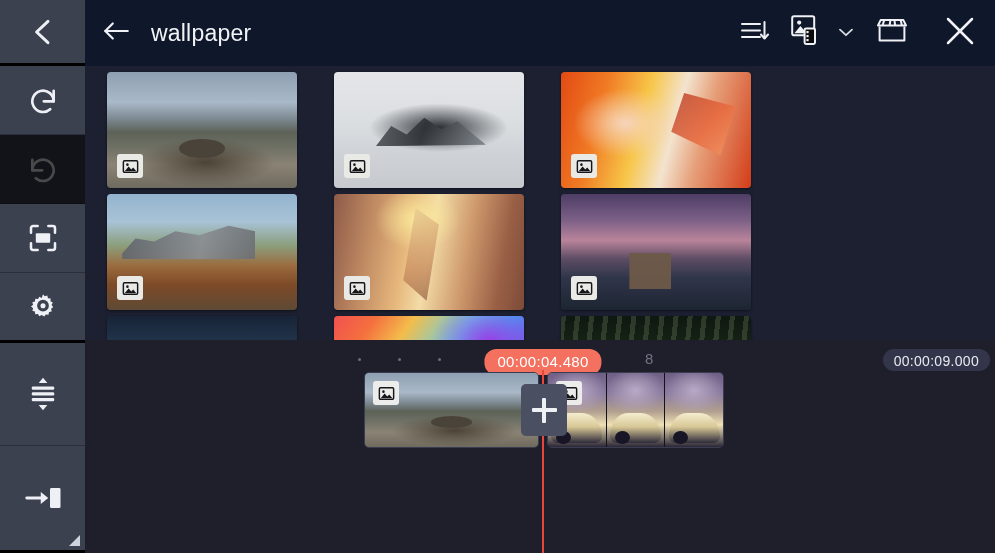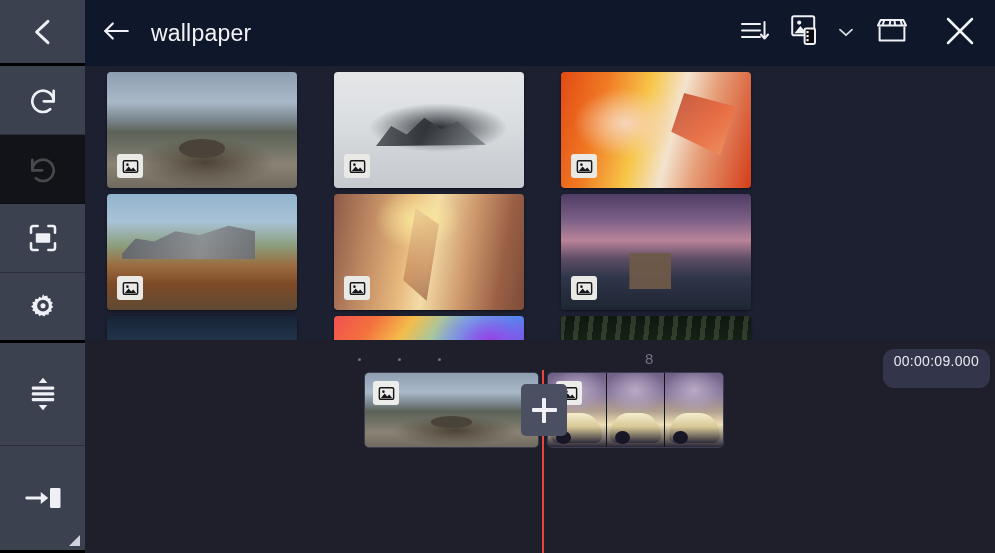--- a/index.html
+++ b/index.html
@@ -198,21 +198,21 @@
     transform: translateX(-50%);
     background: #f4705f; color: #fff;
     font-size: 15px; letter-spacing: .3px;
     padding: 4px 13px 5px; border-radius: 12px;
     white-space: nowrap;
   }
   #total-badge {
     position: absolute; right: 5px; top: 9px;
     background: #33354a; color: #e8eaf0;
     font-size: 14px; letter-spacing: .3px;
-    padding: 4px 11px 19px; border-radius: 11px;
+    padding: 4px 11px 2px; border-radius: 11px;
     white-space: nowrap;
   }
   #playhead-line {
     position: absolute; top: 30px; width: 2px; height: 183px;
     background: #e8453c;
   }
   #track { position: absolute; top: 32px; left: 0; width: 910px; height: 82px; }
   .clip {
     position: absolute; top: 0; height: 76px;
     border-radius: 5px; overflow: hidden;
@@ -505,20 +505,21 @@
 
   <div id="timeline">
 
     <div id="ruler">
         <div class="tick-dot" style="left: 273px;"></div>
         <div class="tick-dot" style="left: 313px;"></div>
         <div class="tick-dot" style="left: 353px;"></div>
         <div class="tick-label" style="left: 560px;">8</div>
       </div>
 
+    <div id="playhead-badge" style="left: 458px;">00:00:04.480</div>
     <div id="total-badge">00:00:09.000</div>
     <div id="playhead-line" style="left: 457px;"></div>
 
     <div id="track">
         <div class="clip" style="left: 279px; width: 175px;">
           <div class="art art-lake"></div>
           <div class="clip-badge">
             <svg width="17" height="17" viewBox="0 0 20 20" fill="none">
               <rect x="1.6" y="3.2" width="16.8" height="13.6" rx="1.4" stroke="#16161a" stroke-width="1.7"></rect>
               <circle cx="6.4" cy="7.8" r="1.5" fill="#16161a"></circle>

